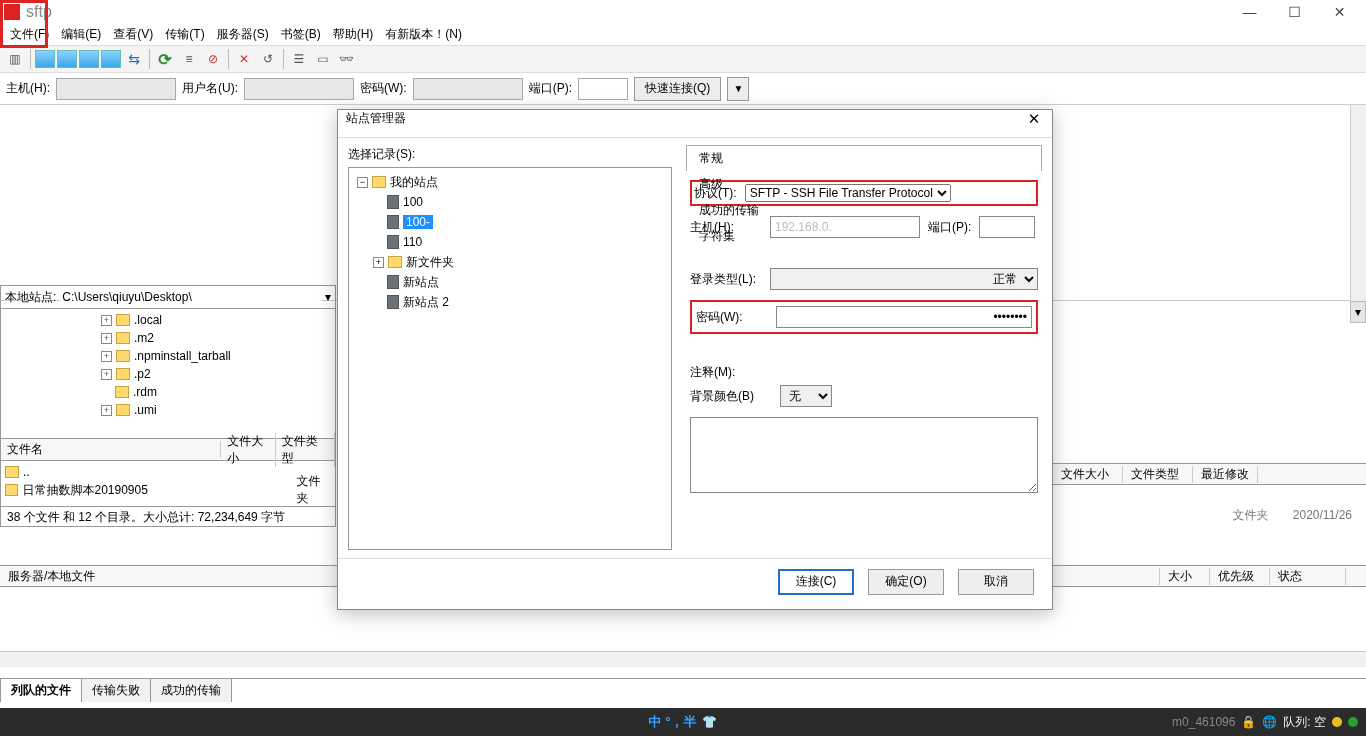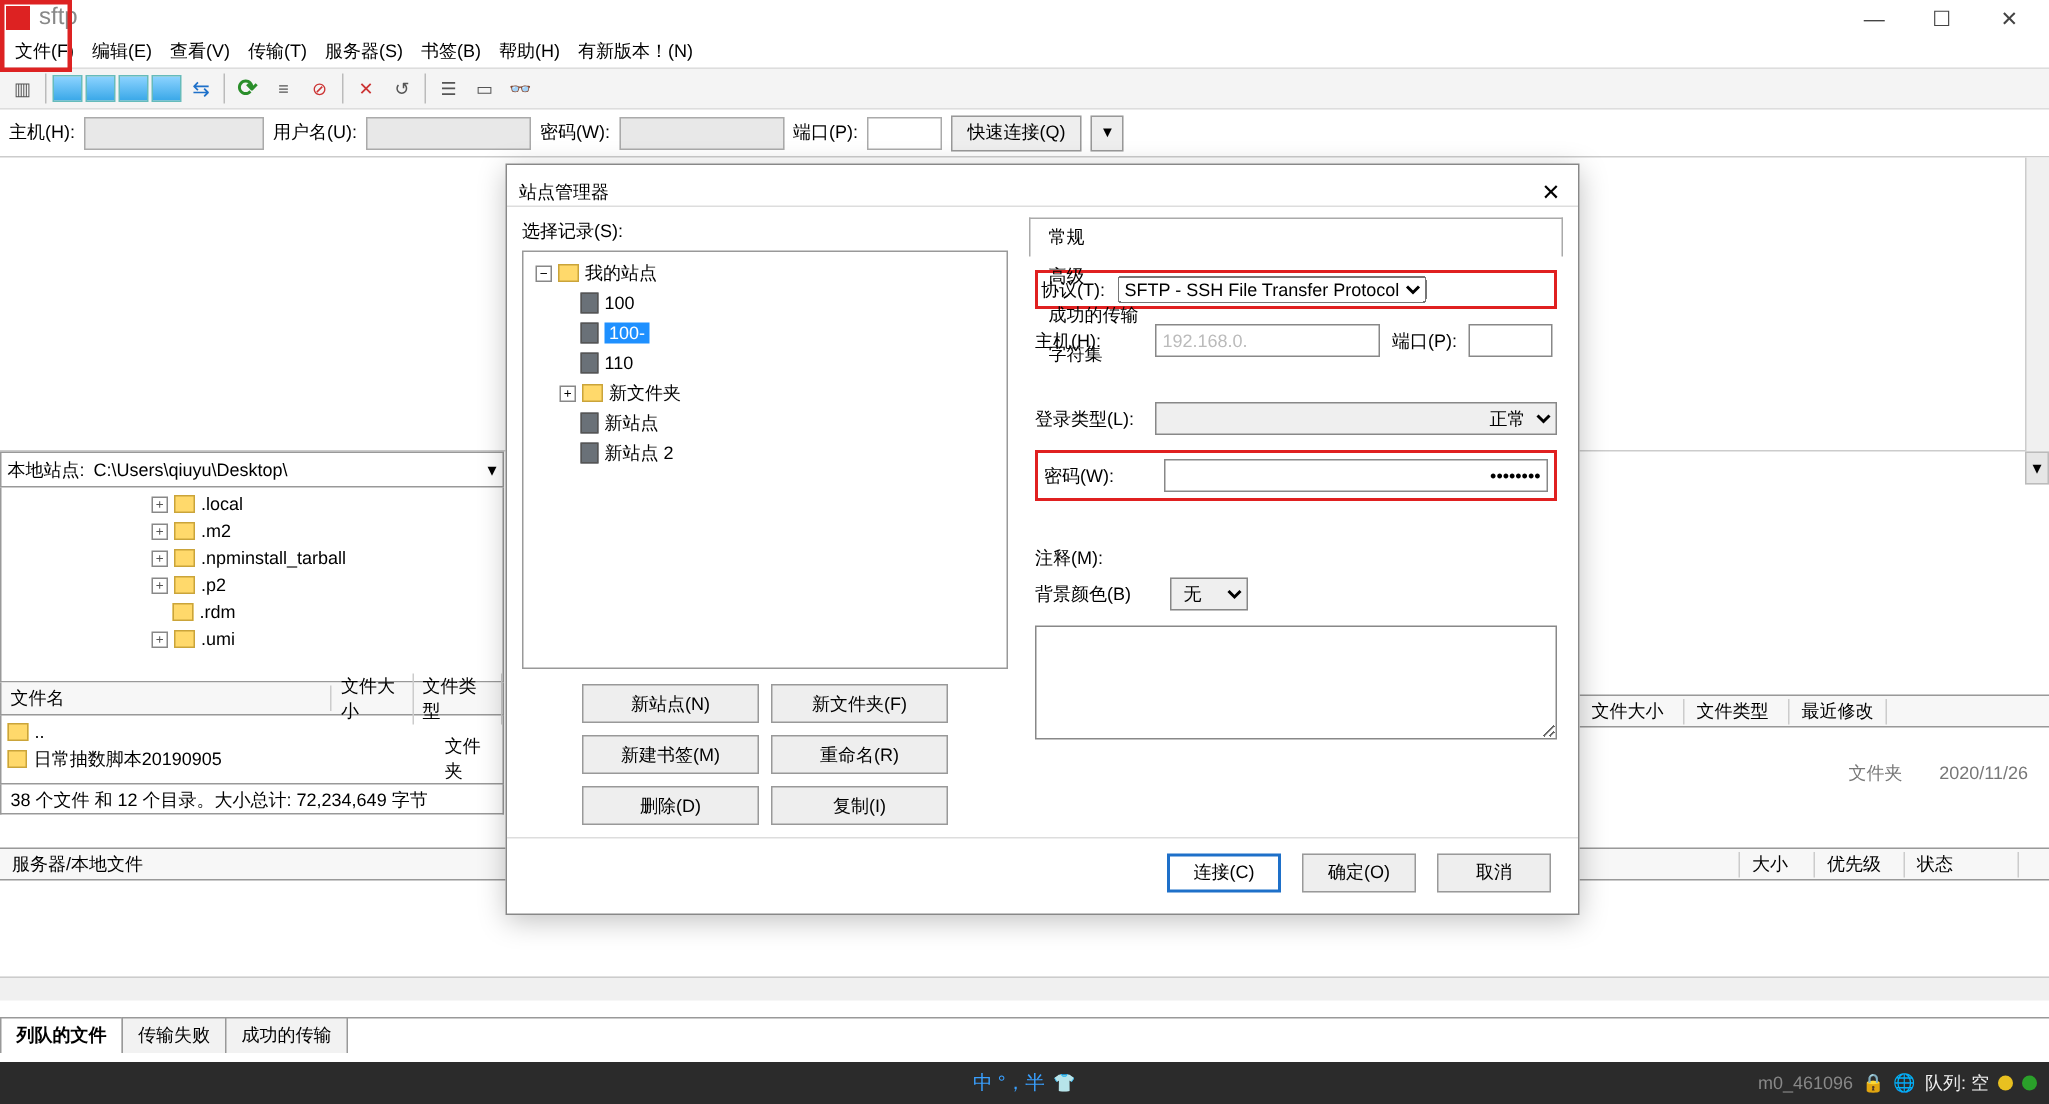--- a/index.html
+++ b/index.html
@@ -67,28 +67,28 @@
 .transfer-head .col:first-child{ width:1160px;}
 
 
 .bottom-tabs{ position:absolute; left:0; bottom:34px; height:24px; display:flex; align-items:flex-end; border-top:1px solid #999; width:100%;}
 .bottom-tabs .tab{ border:1px solid #999; border-bottom:none; padding:3px 10px; background:#f2f2f2; margin-right:-1px;}
 .bottom-tabs .tab.active{ background:#fff; font-weight:bold;}
 
 
 .statusbar{ position:absolute; left:0; bottom:0; right:0; height:28px; background:#2b2b2b; color:#eee; display:flex; align-items:center; padding:0 8px;}
 .statusbar .center{ position:absolute; left:50%; transform:translateX(-50%); display:flex; gap:6px; align-items:center;}
-.statusbar .center .ch{ color:#39a0ff; font-size:13px;}
+.statusbar .center .ch{ color:#39a0ff; font-size:13px;font-weight:bold;}
 .statusbar .right{ margin-left:auto; display:flex; gap:6px; align-items:center;}
 .statusbar .right .faded{ color:#888;}
 .statusbar .dot{ width:10px; height:10px; border-radius:50%;}
 
 
 .dialog{ position:absolute; left:337px; top:109px; width:716px; height:501px; background:#fff; border:1px solid #888; box-shadow:0 4px 18px rgba(0,0,0,.25); z-index:100;}
-.dialog .dtitle{ height:28px; display:flex; align-items:flex-end; padding:0 8px; border-bottom:1px solid #ddd;}
+.dialog .dtitle{ height:28px; display:flex; align-items:flex-start; padding:0 8px; border-bottom:1px solid #ddd;}
 .dialog .dtitle .close{ margin-left:auto; font-size:15px; width:20px; text-align:center;}
 .dialog .dbody{ display:flex; height:420px;}
 .dialog .left{ width:344px; padding:8px 10px; display:flex; flex-direction:column;}
 .dialog .left .sel-label{ margin-bottom:4px;}
 .dialog .left .site-tree{ flex:1; border:1px solid #999; padding:4px 2px; overflow:auto;}
 .dialog .left .site-tree .n{ display:flex; align-items:center; height:20px;}
 .dialog .left .site-tree .pm{ width:11px; height:11px; border:1px solid #888; display:inline-flex; align-items:center; justify-content:center; font-size:9px; margin-right:4px;}
 .dialog .left .site-tree .fold{ width:14px; height:12px; background:#ffd96b; border:1px solid #caa43a; margin-right:4px;}
 .dialog .left .site-tree .srv{ width:12px; height:14px; background:#6a7178; margin-right:4px; border:1px solid #555;}
 .dialog .left .site-tree .sel{ background:#1e90ff; color:#fff; padding:0 3px;}
@@ -180,21 +180,21 @@
   <button>快速连接(Q)</button>
   <button style="width:22px;font-size:10px;padding:0">▼</button>
 </div>
 
 <div class="workspace" style="height:603px;">
 
   <div style="height:196px; border-bottom:1px solid #ccc;"></div>
   <div class="remote-scrollbar"></div>
   <div class="remote-dd">▾</div>
 
-  <div class="local-panel" style="top:196px;">
+  <div class="local-panel" style="top:180px;">
     <div class="local-path">
       <label>本地站点:</label>
       <input value="C:\Users\qiuyu\Desktop\" style="">
       <span style="padding:0 4px">▾</span>
     </div>
     <div class="tree">
       <div class="node" style="padding-left:100px">
           <span class="pm">+</span>
           <span class="folder"></span>
           <span class="label">.local</span>
@@ -316,28 +316,20 @@
             <span>新文件夹</span>
           </div>
         <div class="n" style="padding-left:36px">
             <span class="srv"></span>
             <span>新站点</span>
           </div>
         <div class="n" style="padding-left:36px">
             <span class="srv"></span>
             <span>新站点 2</span>
           </div>
-      </div>
-      <div class="btn-grid">
-        <button>新站点(N)</button>
-        <button>新文件夹(F)</button>
-        <button>新建书签(M)</button>
-        <button>重命名(R)</button>
-        <button>删除(D)</button>
-        <button>复制(I)</button>
       </div>
     </div>
 
     <div class="right">
       <div class="tabs">
         <div class="t active">常规</div>
         <div class="t">高级</div>
         <div class="t">成功的传输</div>
         <div class="t">字符集</div>
       </div>

